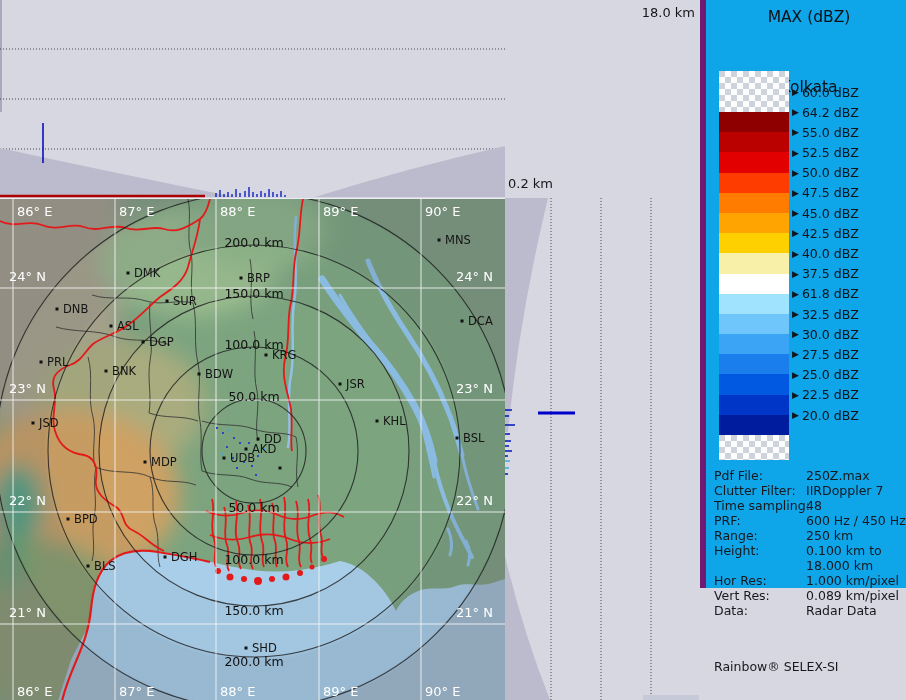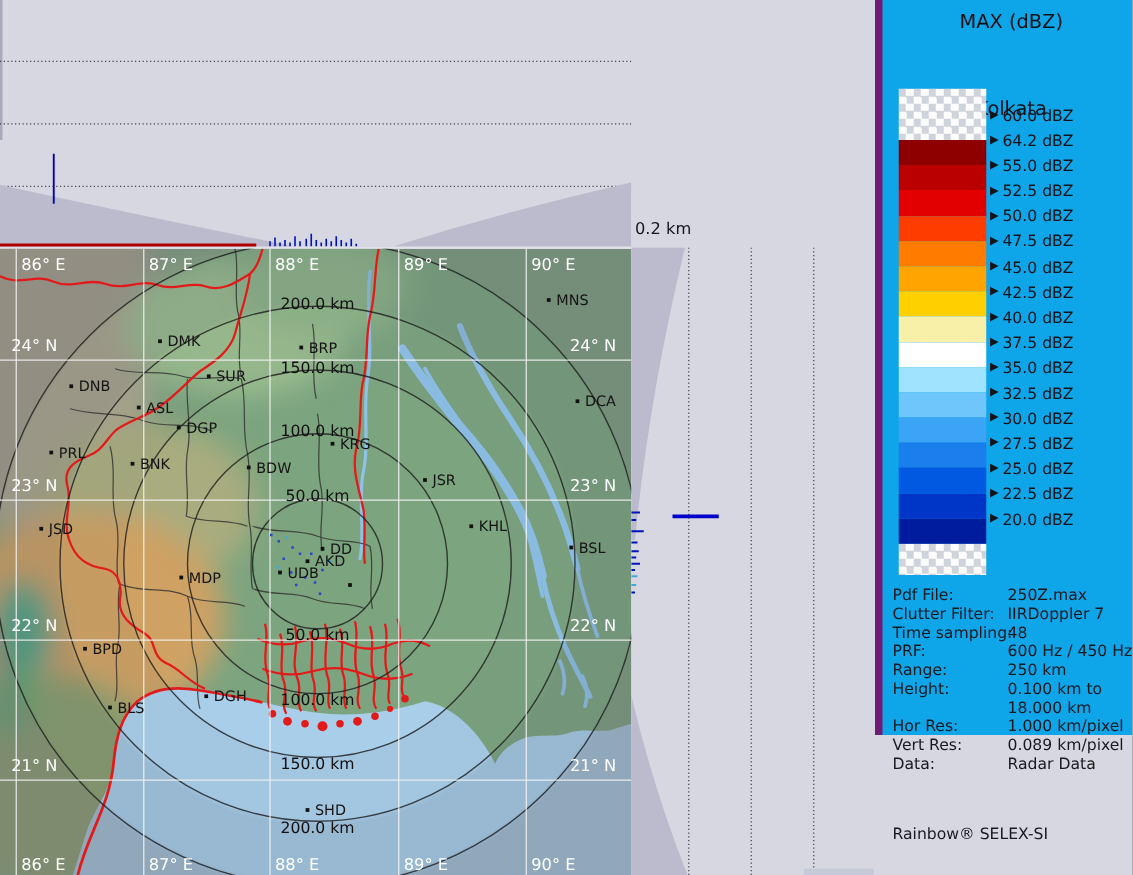--- a/index.html
+++ b/index.html
@@ -70,20 +70,21 @@
           <line x1="269" y1="197" x2="269" y2="189" stroke="#0013BC" stroke-width="1.3"></line>
           <line x1="273" y1="197" x2="273" y2="192" stroke="#0013BC" stroke-width="1.3"></line>
           <line x1="277" y1="197" x2="277" y2="194" stroke="#0013BC" stroke-width="1.3"></line>
           <line x1="281" y1="197" x2="281" y2="191" stroke="#0013BC" stroke-width="1.3"></line>
           <line x1="285" y1="197" x2="285" y2="195" stroke="#0013BC" stroke-width="1.3"></line>
         </g>
     </svg>
   </div>
 
   <div class="panel" id="corner-area"></div>
+  <div class="axis-label" id="hmax-label">18.0 km</div>
   <div class="axis-label" id="hmin-label">0.2 km</div>
 
   <div class="panel" id="right-profile">
     <svg id="right-svg" width="195" height="502" viewBox="0 0 195 502">
       <rect x="0" y="0" width="195" height="502" fill="#D7D7E1"></rect>
       <g stroke="#45454E" stroke-width="1" stroke-dasharray="1 2">
         <line x1="46" y1="0" x2="46" y2="502"></line>
         <line x1="96" y1="0" x2="96" y2="502"></line>
         <line x1="146" y1="0" x2="146" y2="502"></line>
       </g>
@@ -431,21 +432,21 @@
       <div class="scale-row" style="top: 245.52px;">
         <span class="arr">▶</span>
         <span>40.0 dBZ</span>
       </div>
       <div class="scale-row" style="top: 265.71px;">
         <span class="arr">▶</span>
         <span>37.5 dBZ</span>
       </div>
       <div class="scale-row" style="top: 285.9px;">
         <span class="arr">▶</span>
-        <span>35.0 dBZ</span>
+        <span>61.8 dBZ</span>
       </div>
       <div class="scale-row" style="top: 306.09px;">
         <span class="arr">▶</span>
         <span>32.5 dBZ</span>
       </div>
       <div class="scale-row" style="top: 326.28px;">
         <span class="arr">▶</span>
         <span>30.0 dBZ</span>
       </div>
       <div class="scale-row" style="top: 346.47px;">

